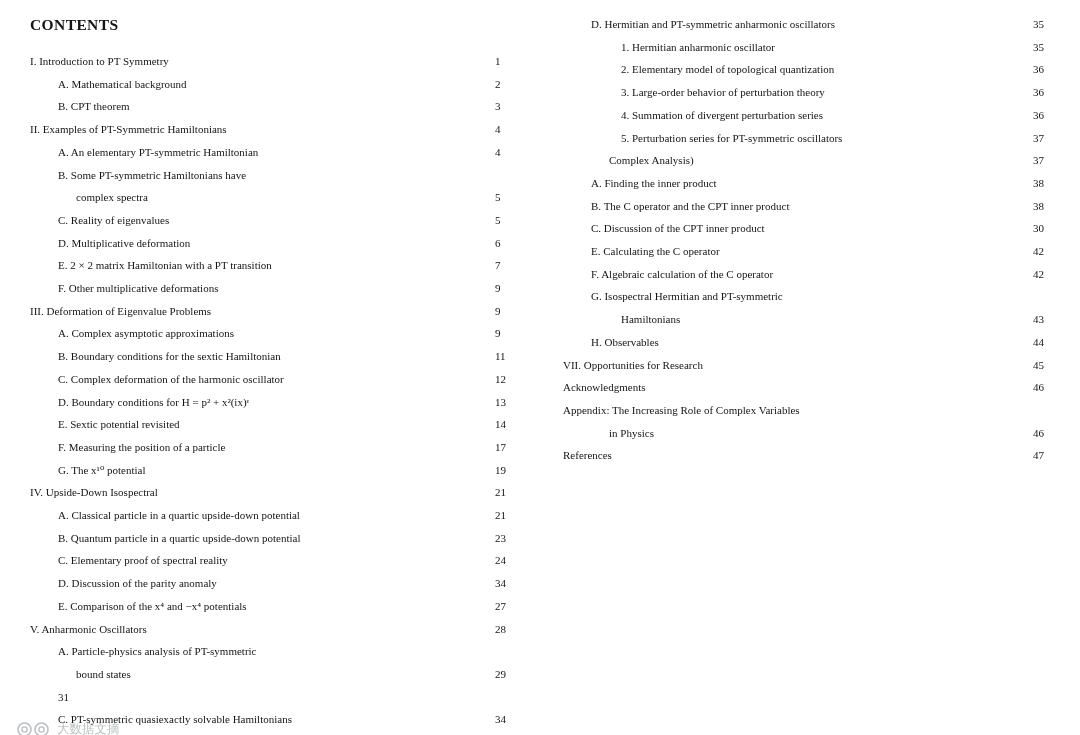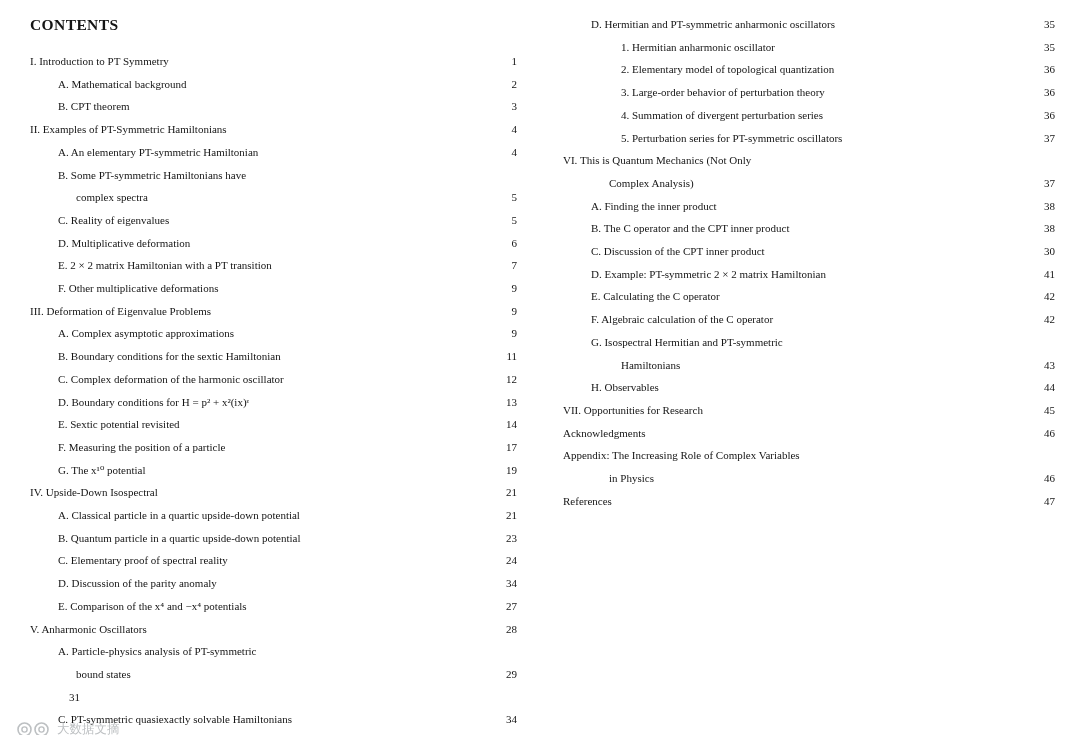--- a/index.html
+++ b/index.html
@@ -28,21 +28,21 @@
     margin-bottom:14px;
   }
   .entry {
     display:flex;
     align-items:baseline;
     line-height:22.7px;
     font-size:11px;
     white-space:nowrap;
   }
   .entry .t { flex:1 1 auto; overflow:visible; }
-  .entry .p { flex:0 0 auto; min-width:22px; text-align:right; }
+  .entry .p { flex:0 0 auto; min-width:22px; }
   .ind-0 { padding-left:0; }
   .ind-2 { padding-left:28px; }
   .ind-3 { padding-left:46px; }
   .ind-4 { padding-left:58px; }
   .watermark {
     position:absolute;
     left:16px; bottom:-3px;
     display:flex; align-items:center; gap:5px;
     color:#a7abae;
     opacity:0.75;
@@ -200,43 +200,35 @@
             <span class="p">36</span>
           </div>
           <div class="entry ind-4">
             <span class="t">4. Summation of divergent perturbation series</span>
             <span class="p">36</span>
           </div>
           <div class="entry ind-4">
             <span class="t">5. Perturbation series for PT-symmetric oscillators</span>
             <span class="p">37</span>
           </div>
-          <div class="entry ind-0">
-            <span class="t">VI. This is Quantum Mechanics (Not Only</span>
-            <span class="p"></span>
-          </div>
           <div class="entry ind-3">
             <span class="t">Complex Analysis)</span>
             <span class="p">37</span>
           </div>
           <div class="entry ind-2">
             <span class="t">A. Finding the inner product</span>
             <span class="p">38</span>
           </div>
           <div class="entry ind-2">
             <span class="t">B. The C operator and the CPT inner product</span>
             <span class="p">38</span>
           </div>
           <div class="entry ind-2">
             <span class="t">C. Discussion of the CPT inner product</span>
             <span class="p">30</span>
-          </div>
-          <div class="entry ind-2">
-            <span class="t">D. Example: PT-symmetric 2 × 2 matrix Hamiltonian</span>
-            <span class="p">41</span>
           </div>
           <div class="entry ind-2">
             <span class="t">E. Calculating the C operator</span>
             <span class="p">42</span>
           </div>
           <div class="entry ind-2">
             <span class="t">F. Algebraic calculation of the C operator</span>
             <span class="p">42</span>
           </div>
           <div class="entry ind-2">

